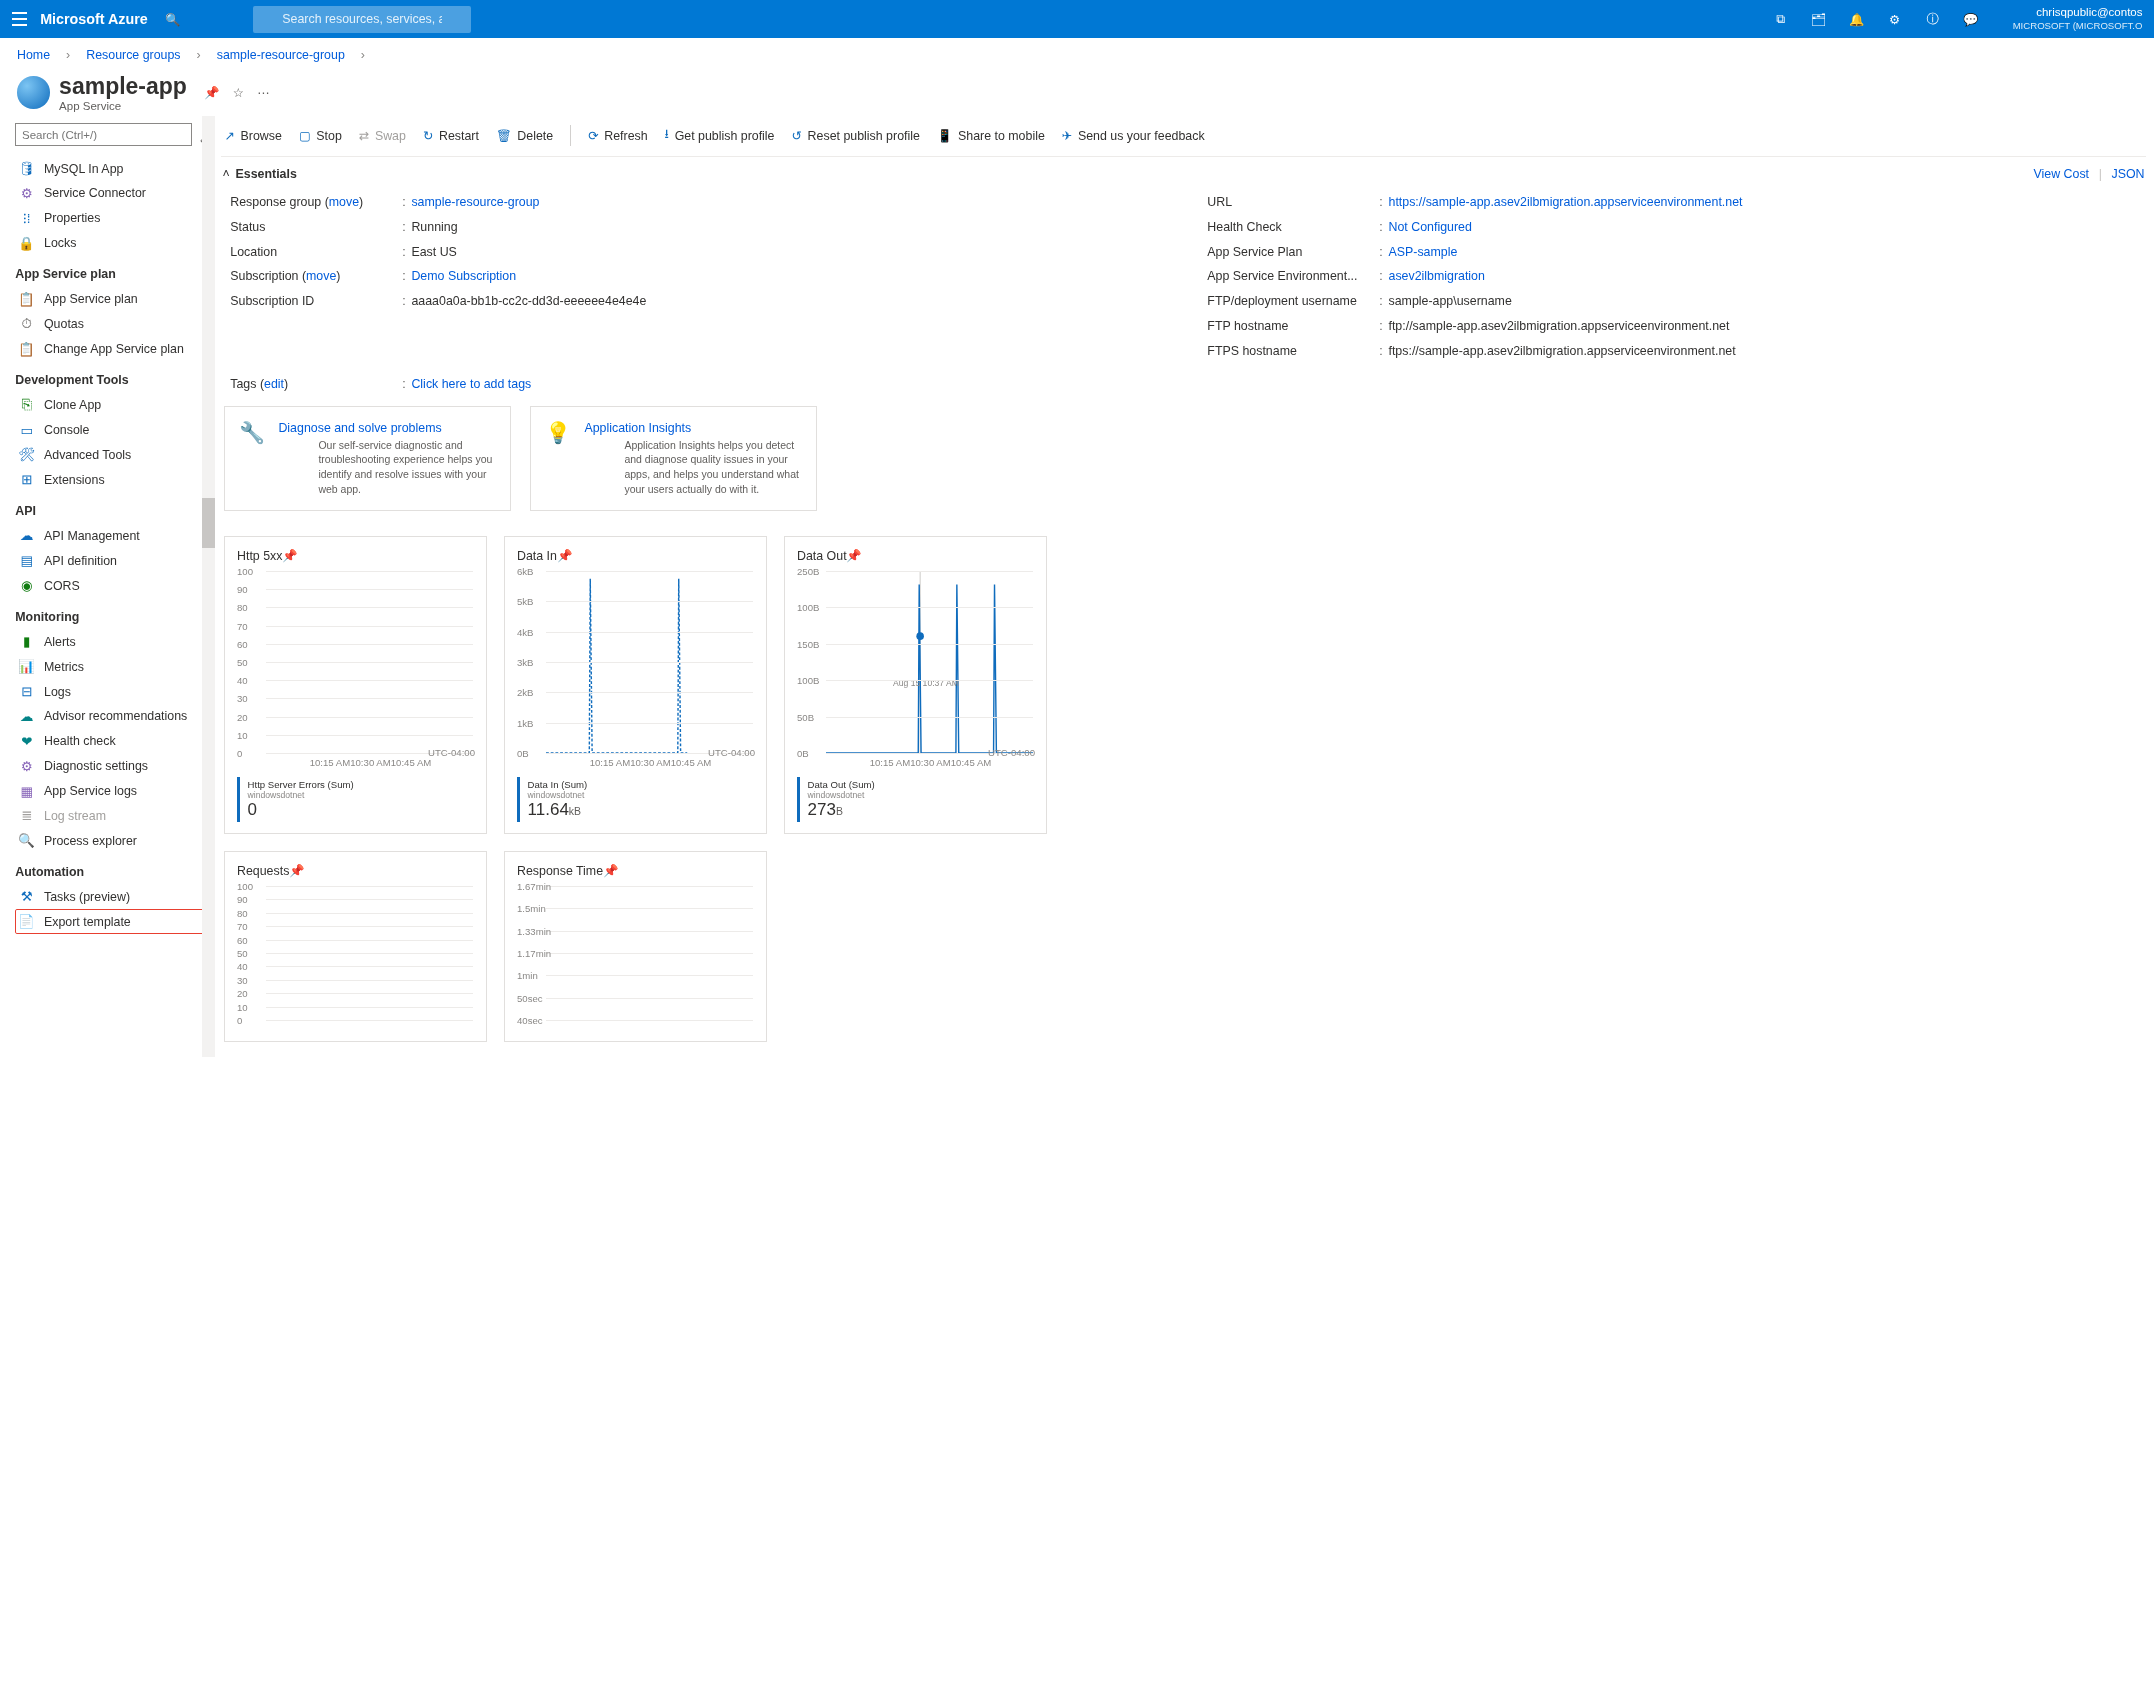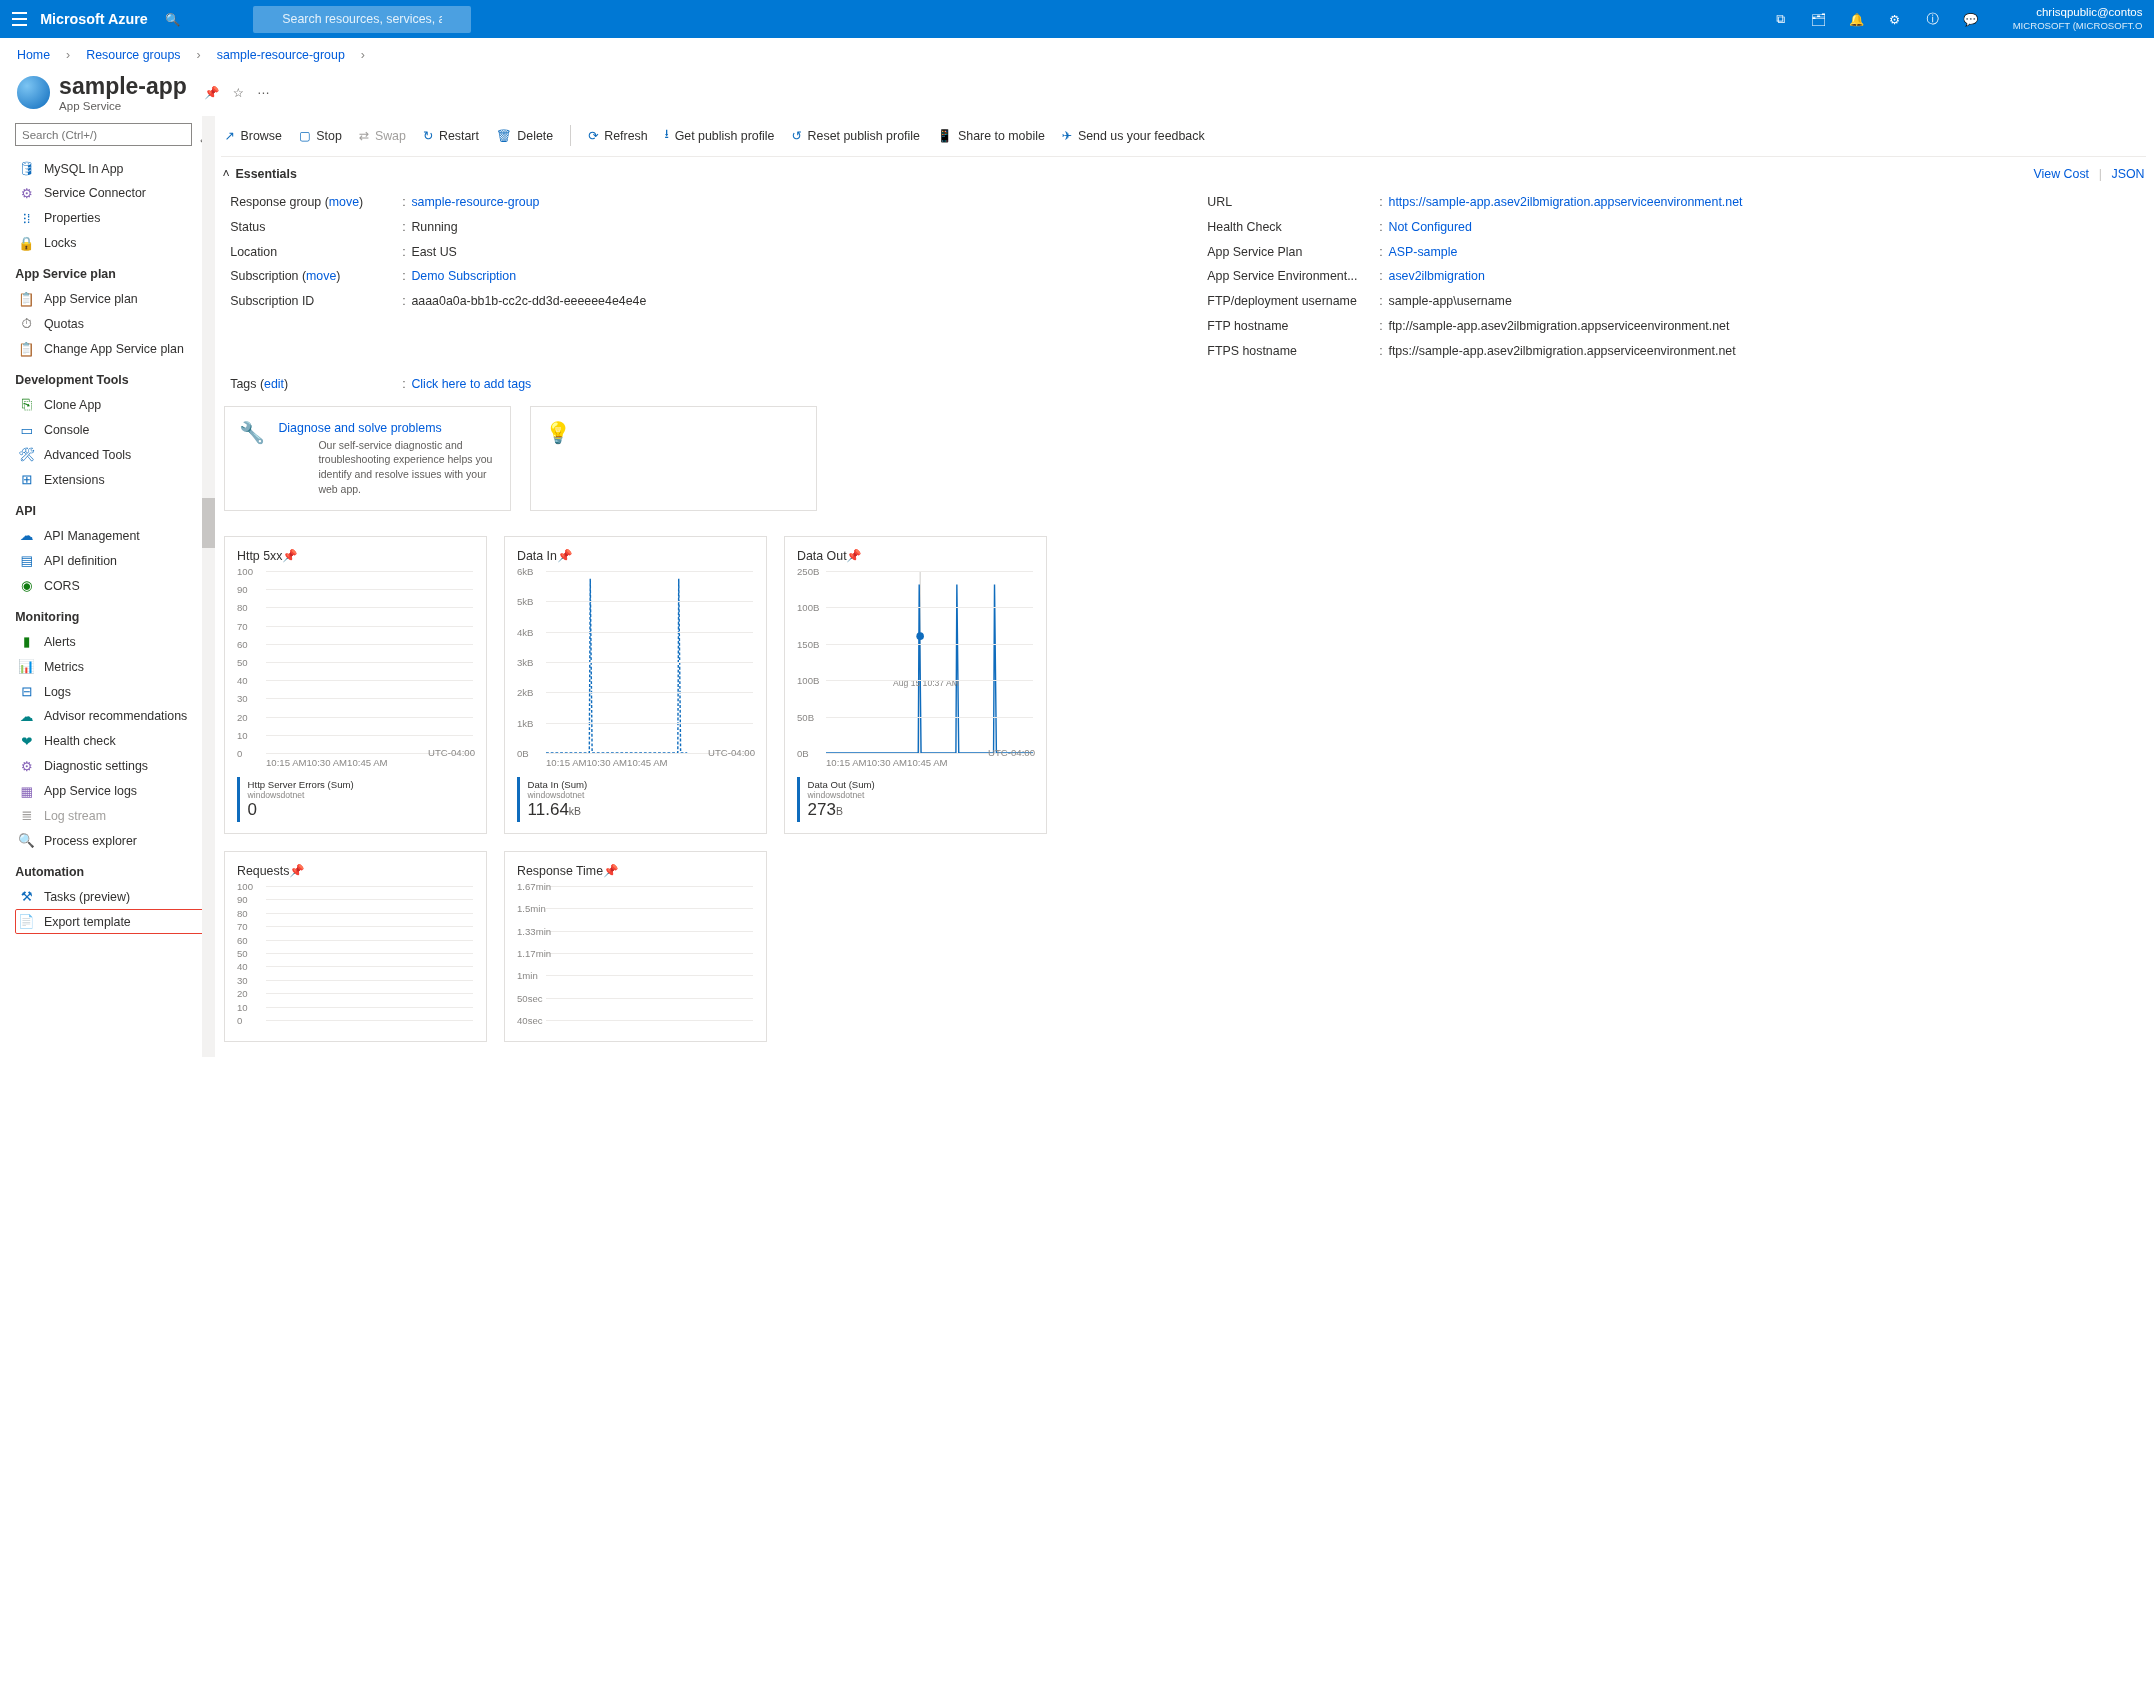--- a/index.html
+++ b/index.html
@@ -73,21 +73,21 @@
 .card2 .ic{font-size:21px;}
 
 .tiles{display:flex;gap:17px;flex-wrap:wrap;margin-left:3.8px;}
 .tile{width:263px;height:298px;border:1px solid #e1dfdd;padding:11.5px 11.5px 9.6px;position:relative;}
 .tile .thead{display:flex;align-items:center;margin-bottom:7.6px;}
 .tile .tname{font-size:12.4px;font-weight:400;}
 .pin{color:#605e5c;cursor:pointer;}
 .plot{height:182px;position:relative;margin-left:29px;margin-right:1.9px;}
 .plot .gline{position:absolute;left:0;right:0;height:1px;background:#edebe9;}
 .plot .ylab{position:absolute;left:-29px;font-size:9.6px;color:#8a8886;transform:translateY(-50%);}
-.xaxis{display:flex;justify-content:flex-start;font-size:9.6px;color:#8a8886;padding:3.8px 0 0 29px;}
+.xaxis{display:flex;justify-content:center;font-size:9.6px;color:#8a8886;padding:3.8px 0 0 29px;}
 .utc{position:absolute;right:11.5px;bottom:75px;font-size:9.6px;color:#8a8886;}
 .legend{display:flex;gap:7.6px;border-left:3.8px solid #0f6cbd;padding:1.9px 0 1.9px 7.6px;margin-top:9.6px;}
 .legend .l1{font-size:9.6px;color:#323130;}
 .legend .l2{font-size:8.6px;color:#8a8886;}
 .legend .val{font-size:17px;font-weight:300;}
 .legend .unit{font-size:10.5px;color:#605e5c;}
 
 svg.spark{position:absolute;inset:0;width:100%;height:100%;}
 </style>
 </head>
@@ -402,20 +402,24 @@
     <div class="cards2">
       <div class="card2">
         <div class="ic c-gray">🔧</div>
         <div>
             <div class="ttl">Diagnose and solve problems</div>
             <div class="desc">Our self-service diagnostic and troubleshooting experience helps you identify and resolve issues with your web app.</div>
           </div>
       </div>
       <div class="card2">
         <div class="ic c-purple">💡</div>
+        <div>
+            <div class="ttl">Application Insights</div>
+            <div class="desc">Application Insights helps you detect and diagnose quality issues in your apps, and helps you understand what your users actually do with it.</div>
+          </div>
       </div>
     </div>
 
     <div class="tiles">
       <div class="tile">
         <div class="thead">
             <span class="tname">Http 5xx</span>
             <span class="pin">📌</span>
           </div>
         <div class="plot" id="plot1">

